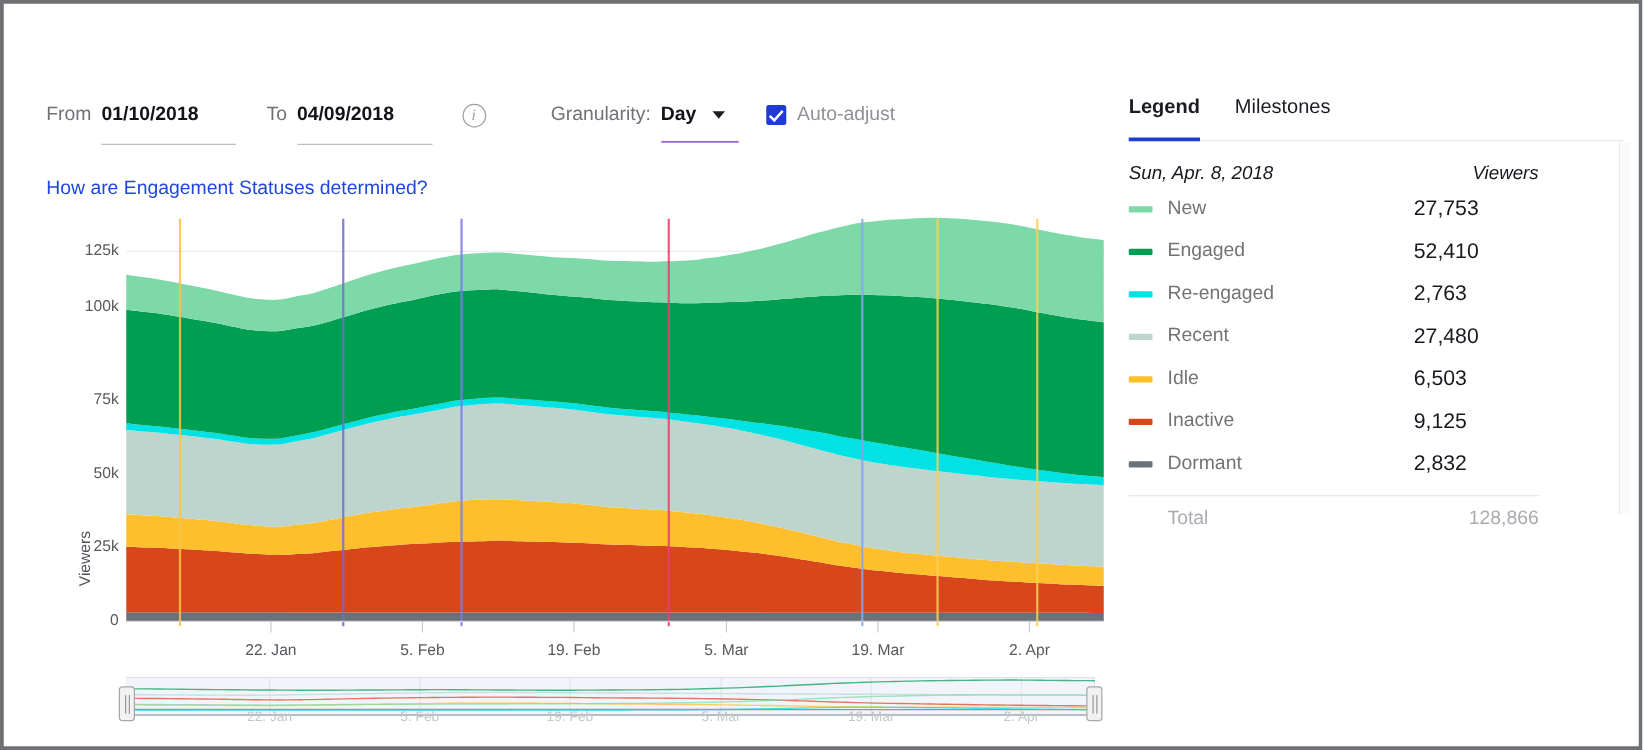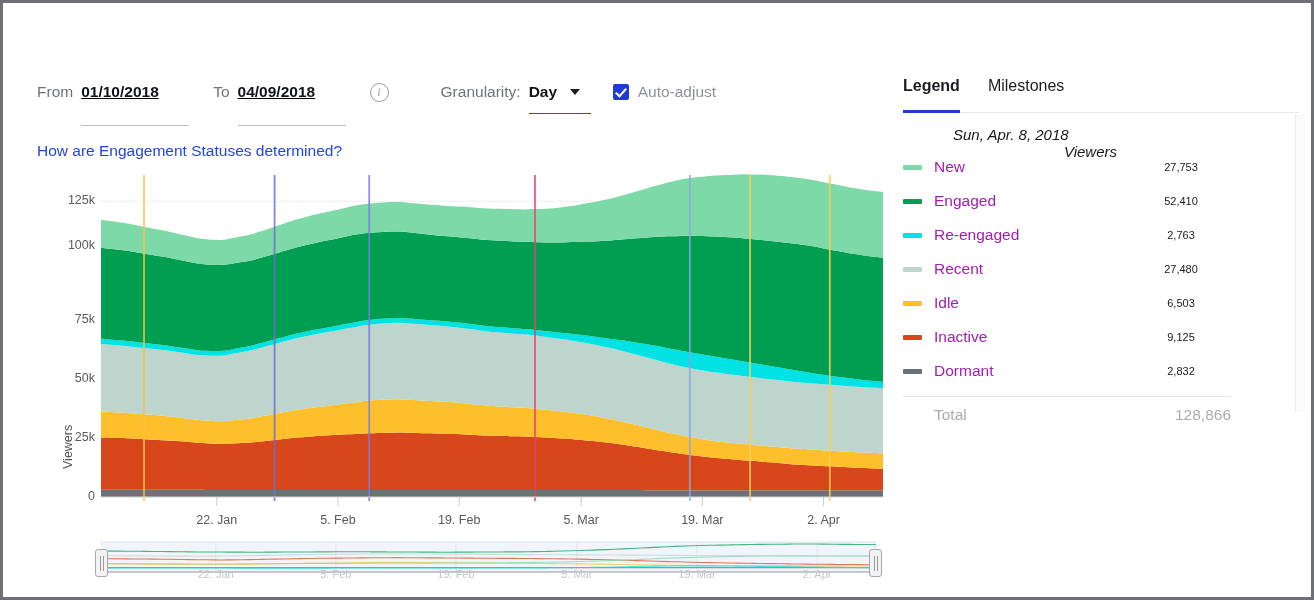--- a/index.html
+++ b/index.html
@@ -44,24 +44,23 @@
   }
   .ctrl-label {
     font-size: 15.5px;
     color: #6f7276;
     line-height: 22px;
     white-space: nowrap;
   }
   .ctrl-field {
     position: relative;
     margin-left: 8px;
-    padding-bottom: 22px;
+    padding-bottom: 12px;
     border-bottom: 1px solid #bcbec1;
     min-width: 108px;
-    text-decoration: underline;
   }
   .ctrl-value {
     font-size: 15.5px;
     font-weight: bold;
     color: #111318;
     line-height: 22px;
     white-space: nowrap;
   }
   .gap-lg { width: 24px; }
 
@@ -259,47 +258,46 @@
     margin-top: 13px;
     width: 328px;
   }
   .legend-head {
     display: flex;
     align-items: center;
     height: 24px;
     font-style: italic;
     font-size: 15px;
     color: #17191e;
-    flex-direction: column;
   }
   .lh-name { width: 228px; padding-left: 0; }
   .lh-val  { width: 100px; text-align: right; }
 
   .legend-row {
     display: flex;
     align-items: center;
     height: 34px;
   }
   .swatch {
     width: 19px;
     height: 5px;
     border-radius: 1px;
     flex: none;
     margin-right: 12px;
   }
   .lr-name {
     width: 197px;
     font-size: 15.5px;
-    color: #a21caf;
+    color: #737373;
     white-space: nowrap;
   }
   .lr-val {
     width: 100px;
-    text-align: center;
-    font-size: 11px;
+    text-align: left;
+    font-size: 17px;
     color: #17191e;
     white-space: nowrap;
   }
   .legend-divider {
     width: 328px;
     height: 1px;
     background: #e7e8ea;
     margin-top: 8px;
   }
   .total-row {

